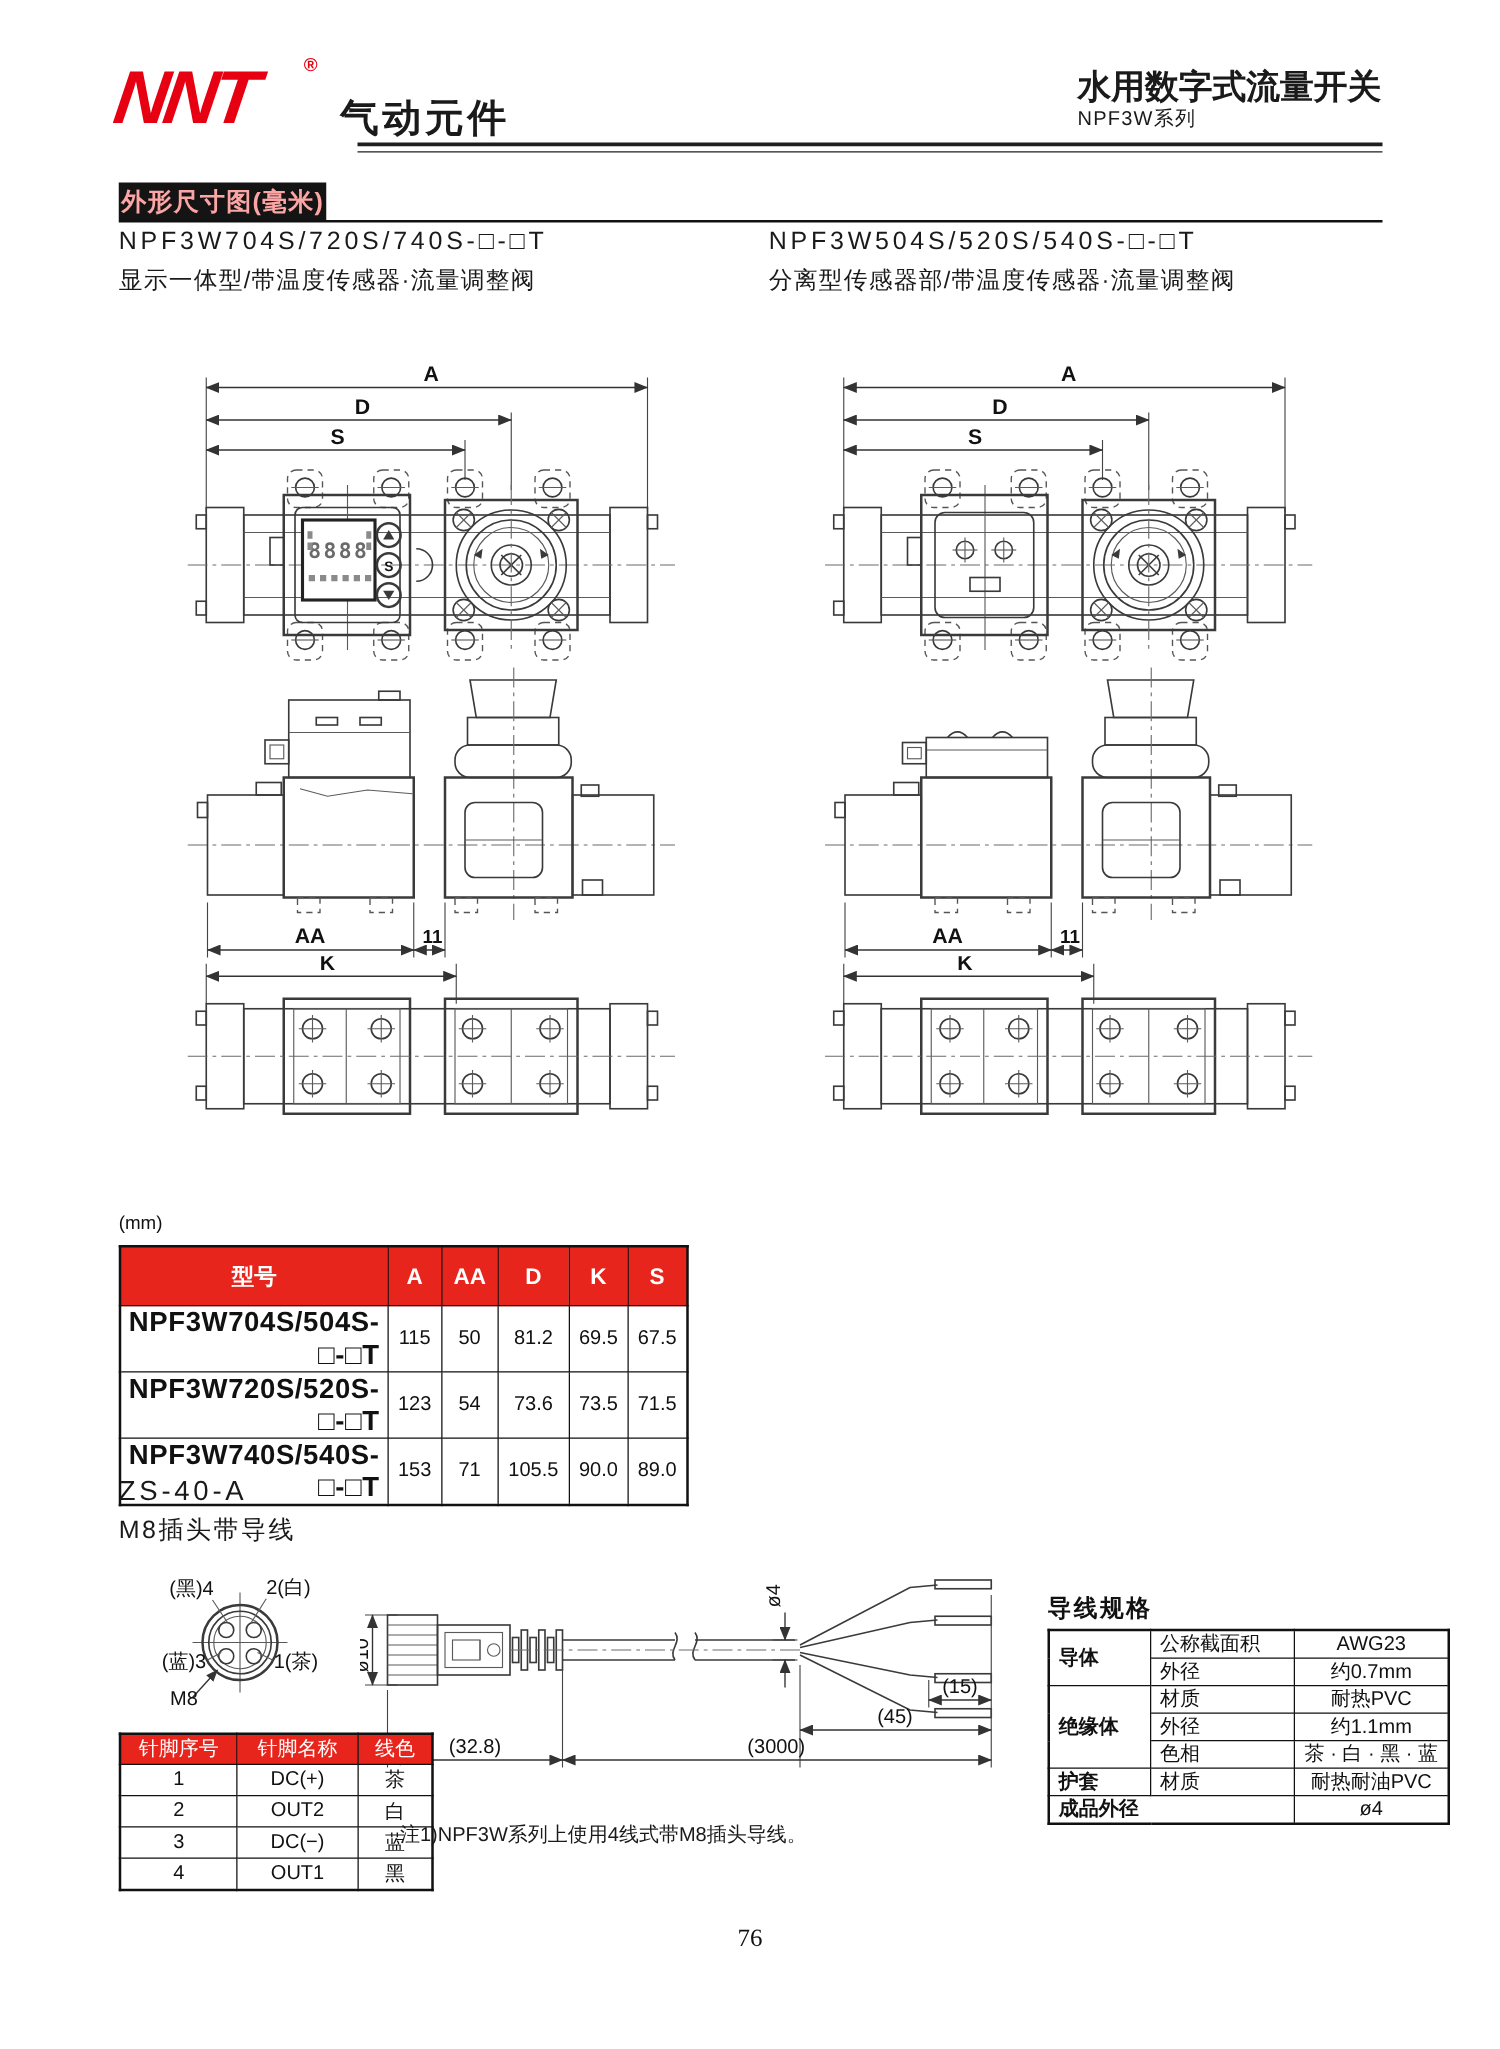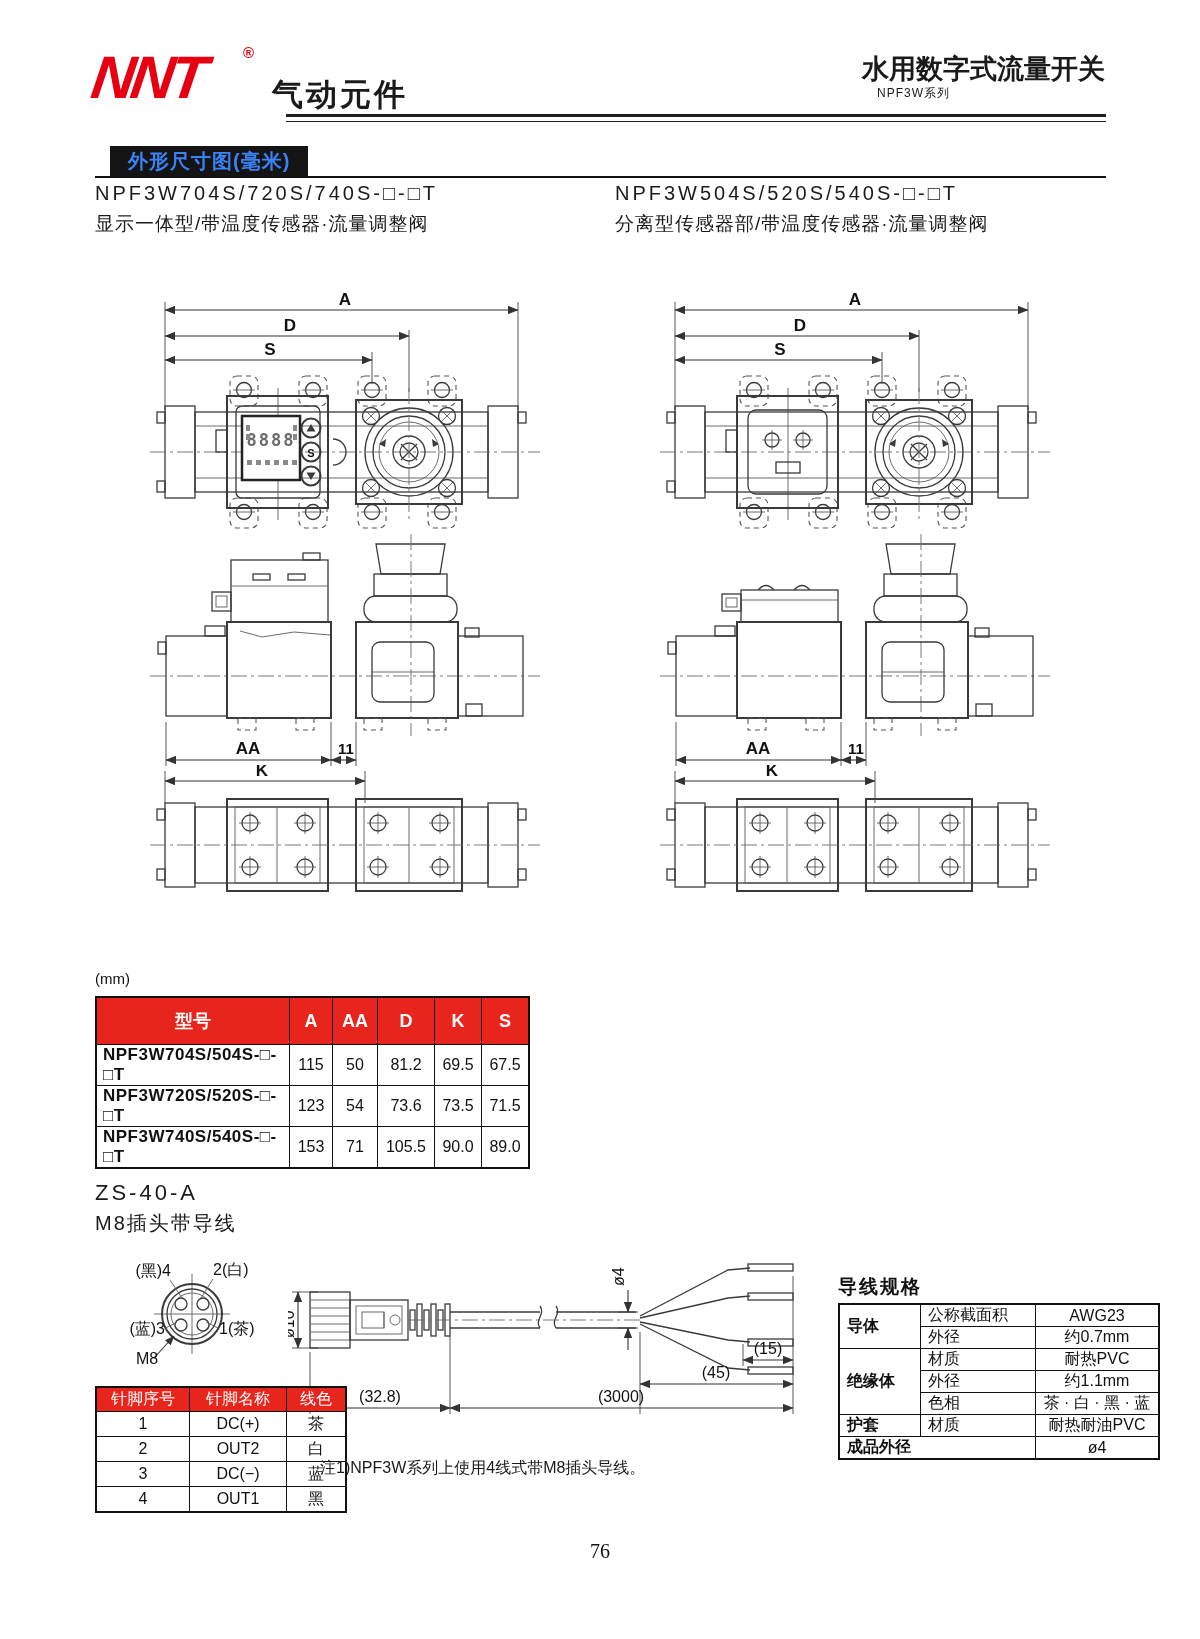--- a/index.html
+++ b/index.html
@@ -8,26 +8,26 @@
   .abs{position:absolute;}
 
   
   .logo{left:92px;top:48px;font-size:60px;font-weight:bold;font-style:italic;color:#e60012;
         letter-spacing:-4px;transform:skewX(-8deg);line-height:1;}
   .reg{left:243px;top:44px;color:#e60012;font-size:15px;font-weight:bold;}
   .dept{left:272px;top:74px;font-size:31px;font-weight:bold;letter-spacing:3px;color:#1a1a1a;}
   .hrule{left:286px;top:114px;width:820px;height:4px;border-top:3px solid #1f1f1f;border-bottom:1px solid #1f1f1f;}
   .hright{right:95px;top:54px;text-align:left;}
   .htitle{font-size:27px;font-weight:bold;color:#1a1a1a;line-height:1.15;}
-  .hseries{font-size:12px;color:#1a1a1a;letter-spacing:1px;margin-left:15px;}
+  .hseries{font-size:16px;color:#1a1a1a;letter-spacing:1px;}
 
   
   .secline{left:95px;top:146px;width:1011px;height:30px;border-bottom:2px solid #111;}
-  .secbox{left:110px;top:146px;height:30px;display:flex;align-items:center;padding:0 18px;
-          background:#141414;color:#3b82f6;font-weight:bold;font-size:20px;letter-spacing:1px;}
+  .secbox{left:95px;top:146px;height:30px;display:flex;align-items:center;padding:0 2px;
+          background:#141414;color:#fca5a5;font-weight:bold;font-size:20px;letter-spacing:1px;}
 
   .mcode{font-size:20px;letter-spacing:3px;color:#1a1a1a;}
   .mdesc{font-size:19px;letter-spacing:1px;color:#1a1a1a;}
 
   
   .s{fill:none;stroke:#3a3a3a;stroke-width:1.3;}
   .s2{fill:none;stroke:#3a3a3a;stroke-width:2;}
   .thin{fill:none;stroke:#5a5a5a;stroke-width:0.9;}
   .cl{fill:none;stroke:#6a6a6a;stroke-width:0.9;stroke-dasharray:16 4 3 4;}
   .dsh{fill:none;stroke:#555;stroke-width:1.1;stroke-dasharray:5 4;}
@@ -38,21 +38,21 @@
   .lbl{font:16px "Liberation Sans",sans-serif;fill:#111;}
   .filldark{fill:#3a3a3a;stroke:none;}
   .digits{font:bold 17px "DejaVu Sans Mono",monospace;fill:#6a6a6a;letter-spacing:2px;}
   .btnS{font:bold 11px "Liberation Sans",sans-serif;fill:#111;}
 
   
   .mmunit{left:95px;top:970px;width:414px;text-align:left;font-size:15px;}
   .dimtbl{left:95px;top:996px;border-collapse:collapse;border:2px solid #111;font-size:16px;}
   .dimtbl th{background:#e8251d;color:#fff;border:1px solid #111;font-size:18px;font-weight:bold;height:44px;margin-left:12px;}
   .dimtbl td{border:1px solid #111;text-align:center;height:25px;padding:0 4px;}
-  .dimtbl td.model{font-weight:bold;text-align:left;font-size:17px;padding:0 6px;letter-spacing:0.5px;}
+  .dimtbl td.model{font-weight:bold;text-align:right;font-size:22px;padding:0 6px;letter-spacing:0.5px;}
   .c-model{width:190px;} .c-a{width:40px;} .c-aa{width:42px;} .c-d{width:54px;} .c-k{width:44px;} .c-s{width:44px;}
 
   .zscode{left:95px;top:1180px;font-size:22px;letter-spacing:3px;color:#1a1a1a;}
   .zsdesc{left:95px;top:1210px;font-size:20px;letter-spacing:2px;color:#1a1a1a;}
 
   
   .pintbl{left:95px;top:1386px;border-collapse:collapse;border:2px solid #111;font-size:16px;}
   .pintbl th{background:#e8251d;color:#fff;border:1px solid #111;font-weight:normal;font-size:16px;height:23px;padding:0 6px;}
   .pintbl td{border:1px solid #111;text-align:center;height:24px;padding:0 8px;}
   .pt-no{width:80px;} .pt-name{width:84px;} .pt-col{width:46px;}

